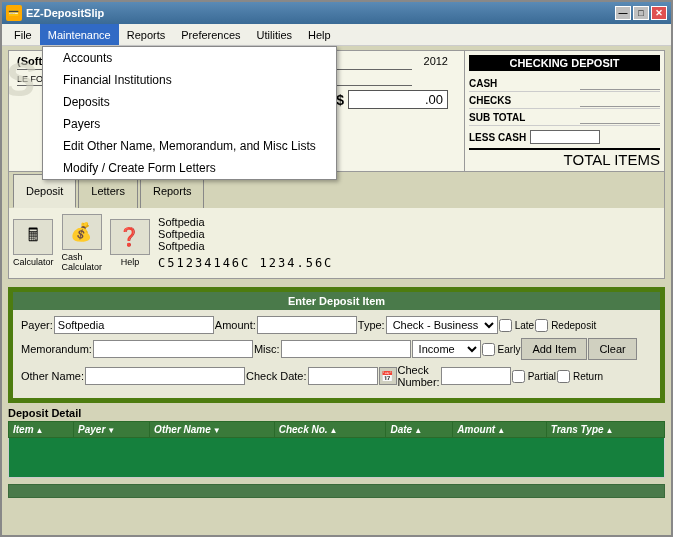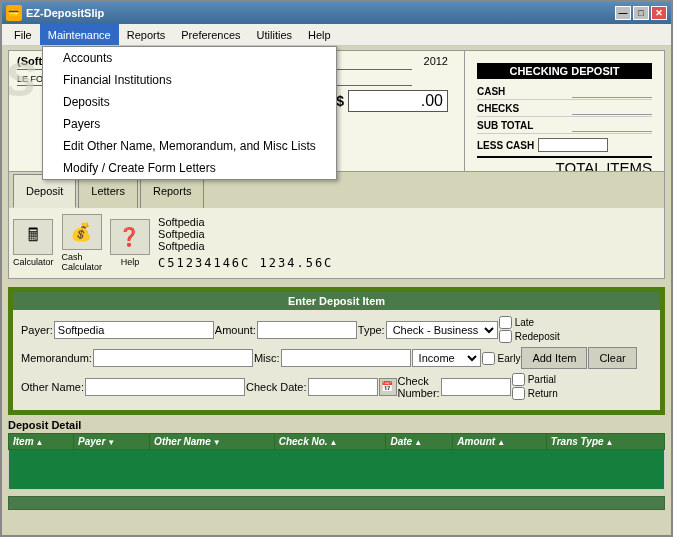--- a/index.html
+++ b/index.html
@@ -159,21 +159,21 @@
       left: -5px;
       opacity: 0.6;
       font-style: italic;
       line-height: 1;
     }
 
     
     .deposit-box {
       width: 200px;
       border-left: 1px solid #999;
-      padding: 12px;
+      padding: 4px;
     }
     .deposit-title {
       background: #000;
       color: white;
       text-align: center;
       font-weight: bold;
       font-size: 11px;
       padding: 2px;
       margin-bottom: 4px;
     }
@@ -292,21 +292,21 @@
     .form-select {
       border: 1px solid #888;
       background: white;
       padding: 1px 2px;
       font-size: 11px;
       height: 18px;
     }
 
     .checkbox-group {
       display: flex;
-      flex-direction: column;
+      flex-direction: row;
       gap: 1px;
     }
     .checkbox-item {
       display: flex;
       align-items: center;
       gap: 3px;
       font-size: 10px;
     }
 
     .calendar-btn {
@@ -421,21 +421,21 @@
             <span style="font-size:11px; margin-right:8px;">2012</span>
           </div>
           <div style="border-bottom:1px solid #666; margin-bottom:4px; width:90%;"></div>
           <div style="border-bottom:1px solid #666; margin-bottom:4px; width:90%;font-size:9px; padding-bottom:1px;">
             <span>LE FOR IMMEDIATE WITHDRAWAL</span>
           </div>
 
           <div style="display:flex; align-items:center; justify-content:flex-end; margin-right:8px; margin-bottom:4px;">
             <span class="dollar-sign">$</span>
             <div style="border:1px solid #555; background:white; padding:1px 4px; min-width:100px; text-align:right;">
-              <span style="font-size:16px;">.00</span>
+              <span style="font-size:13px;">.00</span>
             </div>
           </div>
 
         </div>
 
         <div class="deposit-box">
           <div class="deposit-title">CHECKING DEPOSIT</div>
           <div class="deposit-row">
             <span class="deposit-row-label">CASH</span>
             <div class="deposit-row-value"></div>

